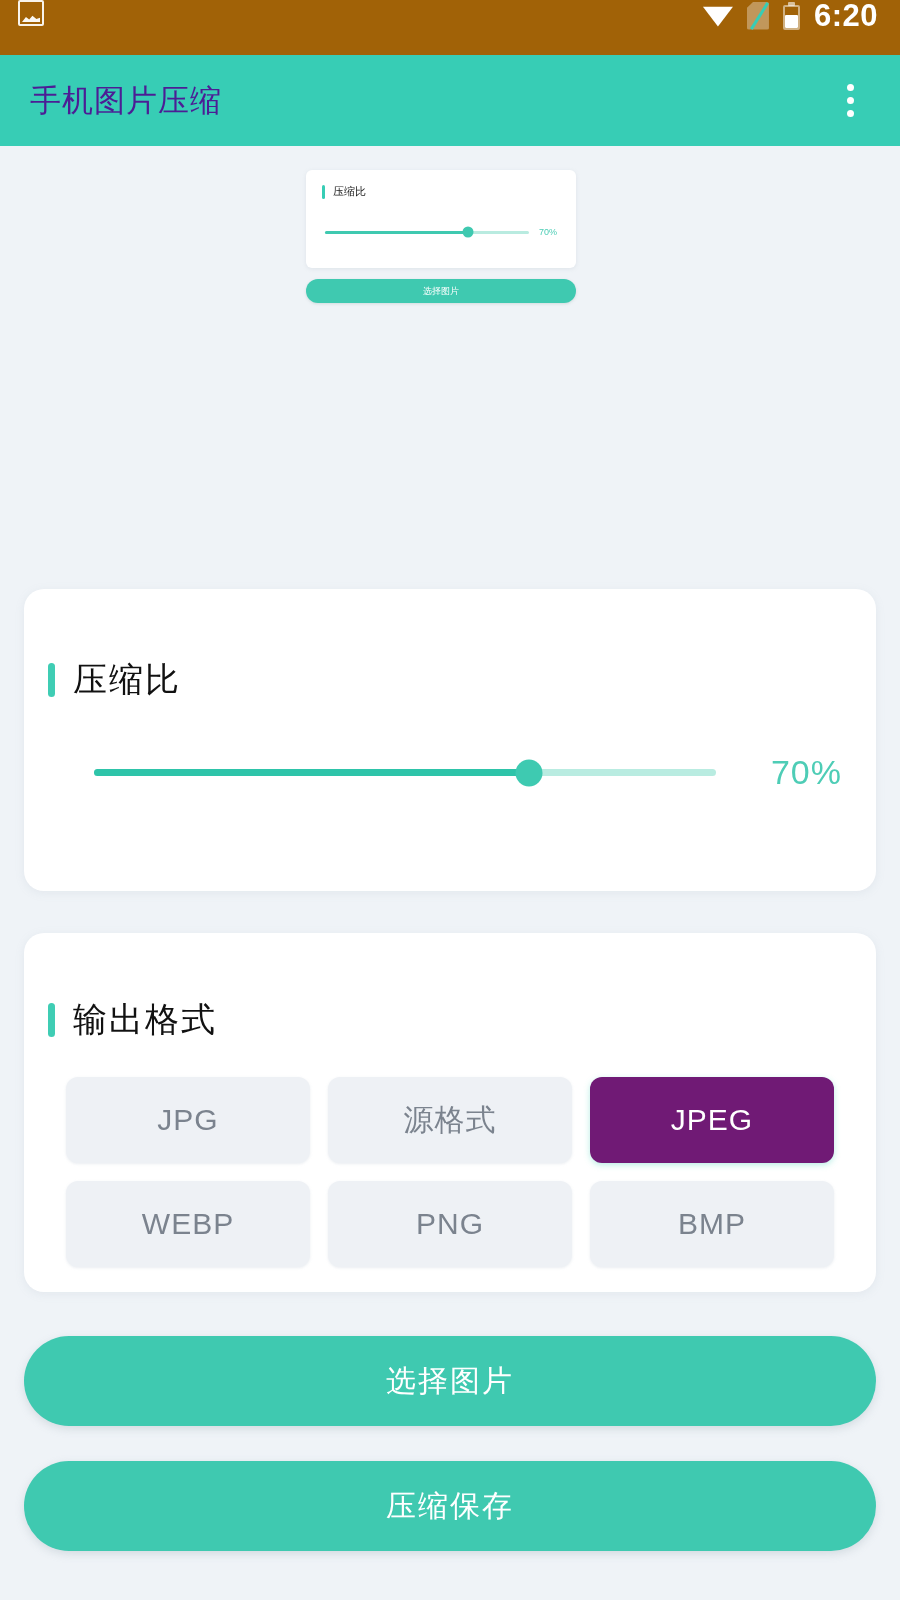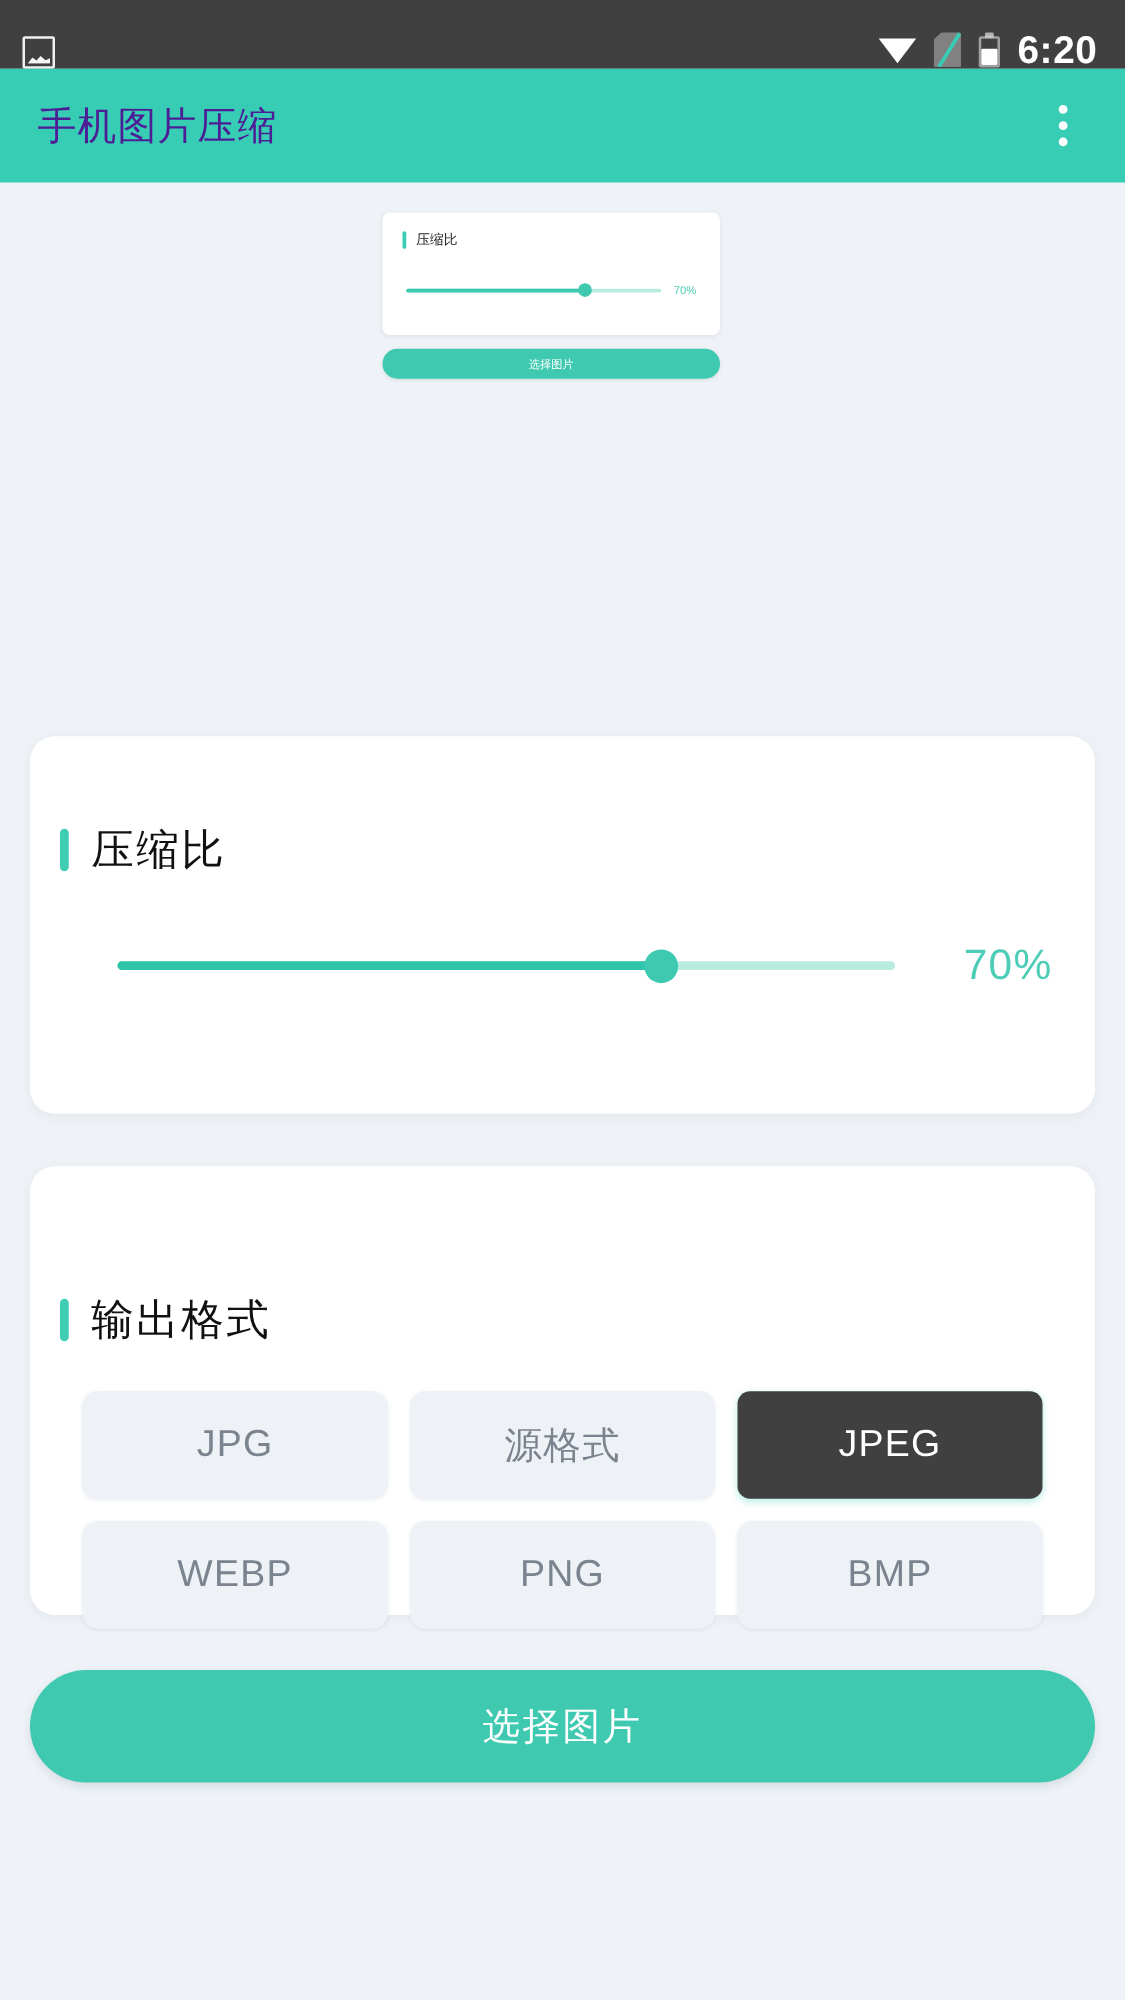--- a/index.html
+++ b/index.html
@@ -12,22 +12,22 @@
   .phone {
     position:relative;
     width:900px; height:1600px;
     background:#eff3f7;
     overflow:hidden;
   }
 
   
   .statusbar{
     position:absolute; top:0; left:0; right:0; height:55px;
-    background:#404040;
-    display:flex; align-items:flex-end;
+    background:#a16207;
+    display:flex; align-items:flex-start;
     padding:0 22px 0 18px;
   }
   .sb-left{ display:flex; align-items:center; gap:10px; }
   .sb-right{ margin-left:auto; display:flex; align-items:center; gap:14px; }
   .img-notif-icon{ width:26px; height:26px; position:relative; }
   .img-notif-icon .frame{
     position:absolute; inset:0;
     border:2.5px solid rgba(255,255,255,.92);
     border-radius:2px;
   }
@@ -146,36 +146,35 @@
   .thumb{
     position:absolute; left:70%; top:50%;
     width:27px; height:27px; transform:translate(-50%,-50%);
     border-radius:50%; background:#3ecab1;
   }
   .pct{
     font-size:34px; color:#4ecdb6; min-width:98px; text-align:right;
     letter-spacing:1px;
   }
 
-  .fmt-head{ padding-top:100px; }
+  .fmt-head{ padding-top:64px; }
   .fmt-grid{
     display:grid; grid-template-columns:repeat(3,1fr); gap:18px;
     padding:34px 42px 0 42px;
   }
   .fmt-btn{
     height:86px; border-radius:12px;
     background:#eef1f5; color:#7b838e;
     display:flex; align-items:center; justify-content:center;
     font-size:30px; letter-spacing:1px;
     box-shadow:0 1px 3px rgba(160,172,190,.22);
   }
   .fmt-btn.selected{
-    background:#404040; color:#ffffff;
+    background:#701a75; color:#ffffff;
     box-shadow:0 2px 6px rgba(55,205,181,.35);
-    border-radius:10px;
   }
 
   
   .action-btn{
     position:absolute; left:24px; right:24px; height:90px;
     background:#3fc9b0; border-radius:45px;
     display:flex; align-items:center; justify-content:center;
     color:#ffffff; font-size:30px; letter-spacing:2px;
     box-shadow:0 3px 8px rgba(150,165,175,.3);
   }
@@ -258,14 +257,15 @@
       <div class="fmt-btn">JPG</div>
       <div class="fmt-btn">源格式</div>
       <div class="fmt-btn selected">JPEG</div>
       <div class="fmt-btn">WEBP</div>
       <div class="fmt-btn">PNG</div>
       <div class="fmt-btn">BMP</div>
     </div>
   </div>
 
   <div class="action-btn btn-pick">选择图片</div>
+  <div class="action-btn btn-save">压缩保存</div>
 
 </div>
 
 </body></html>

